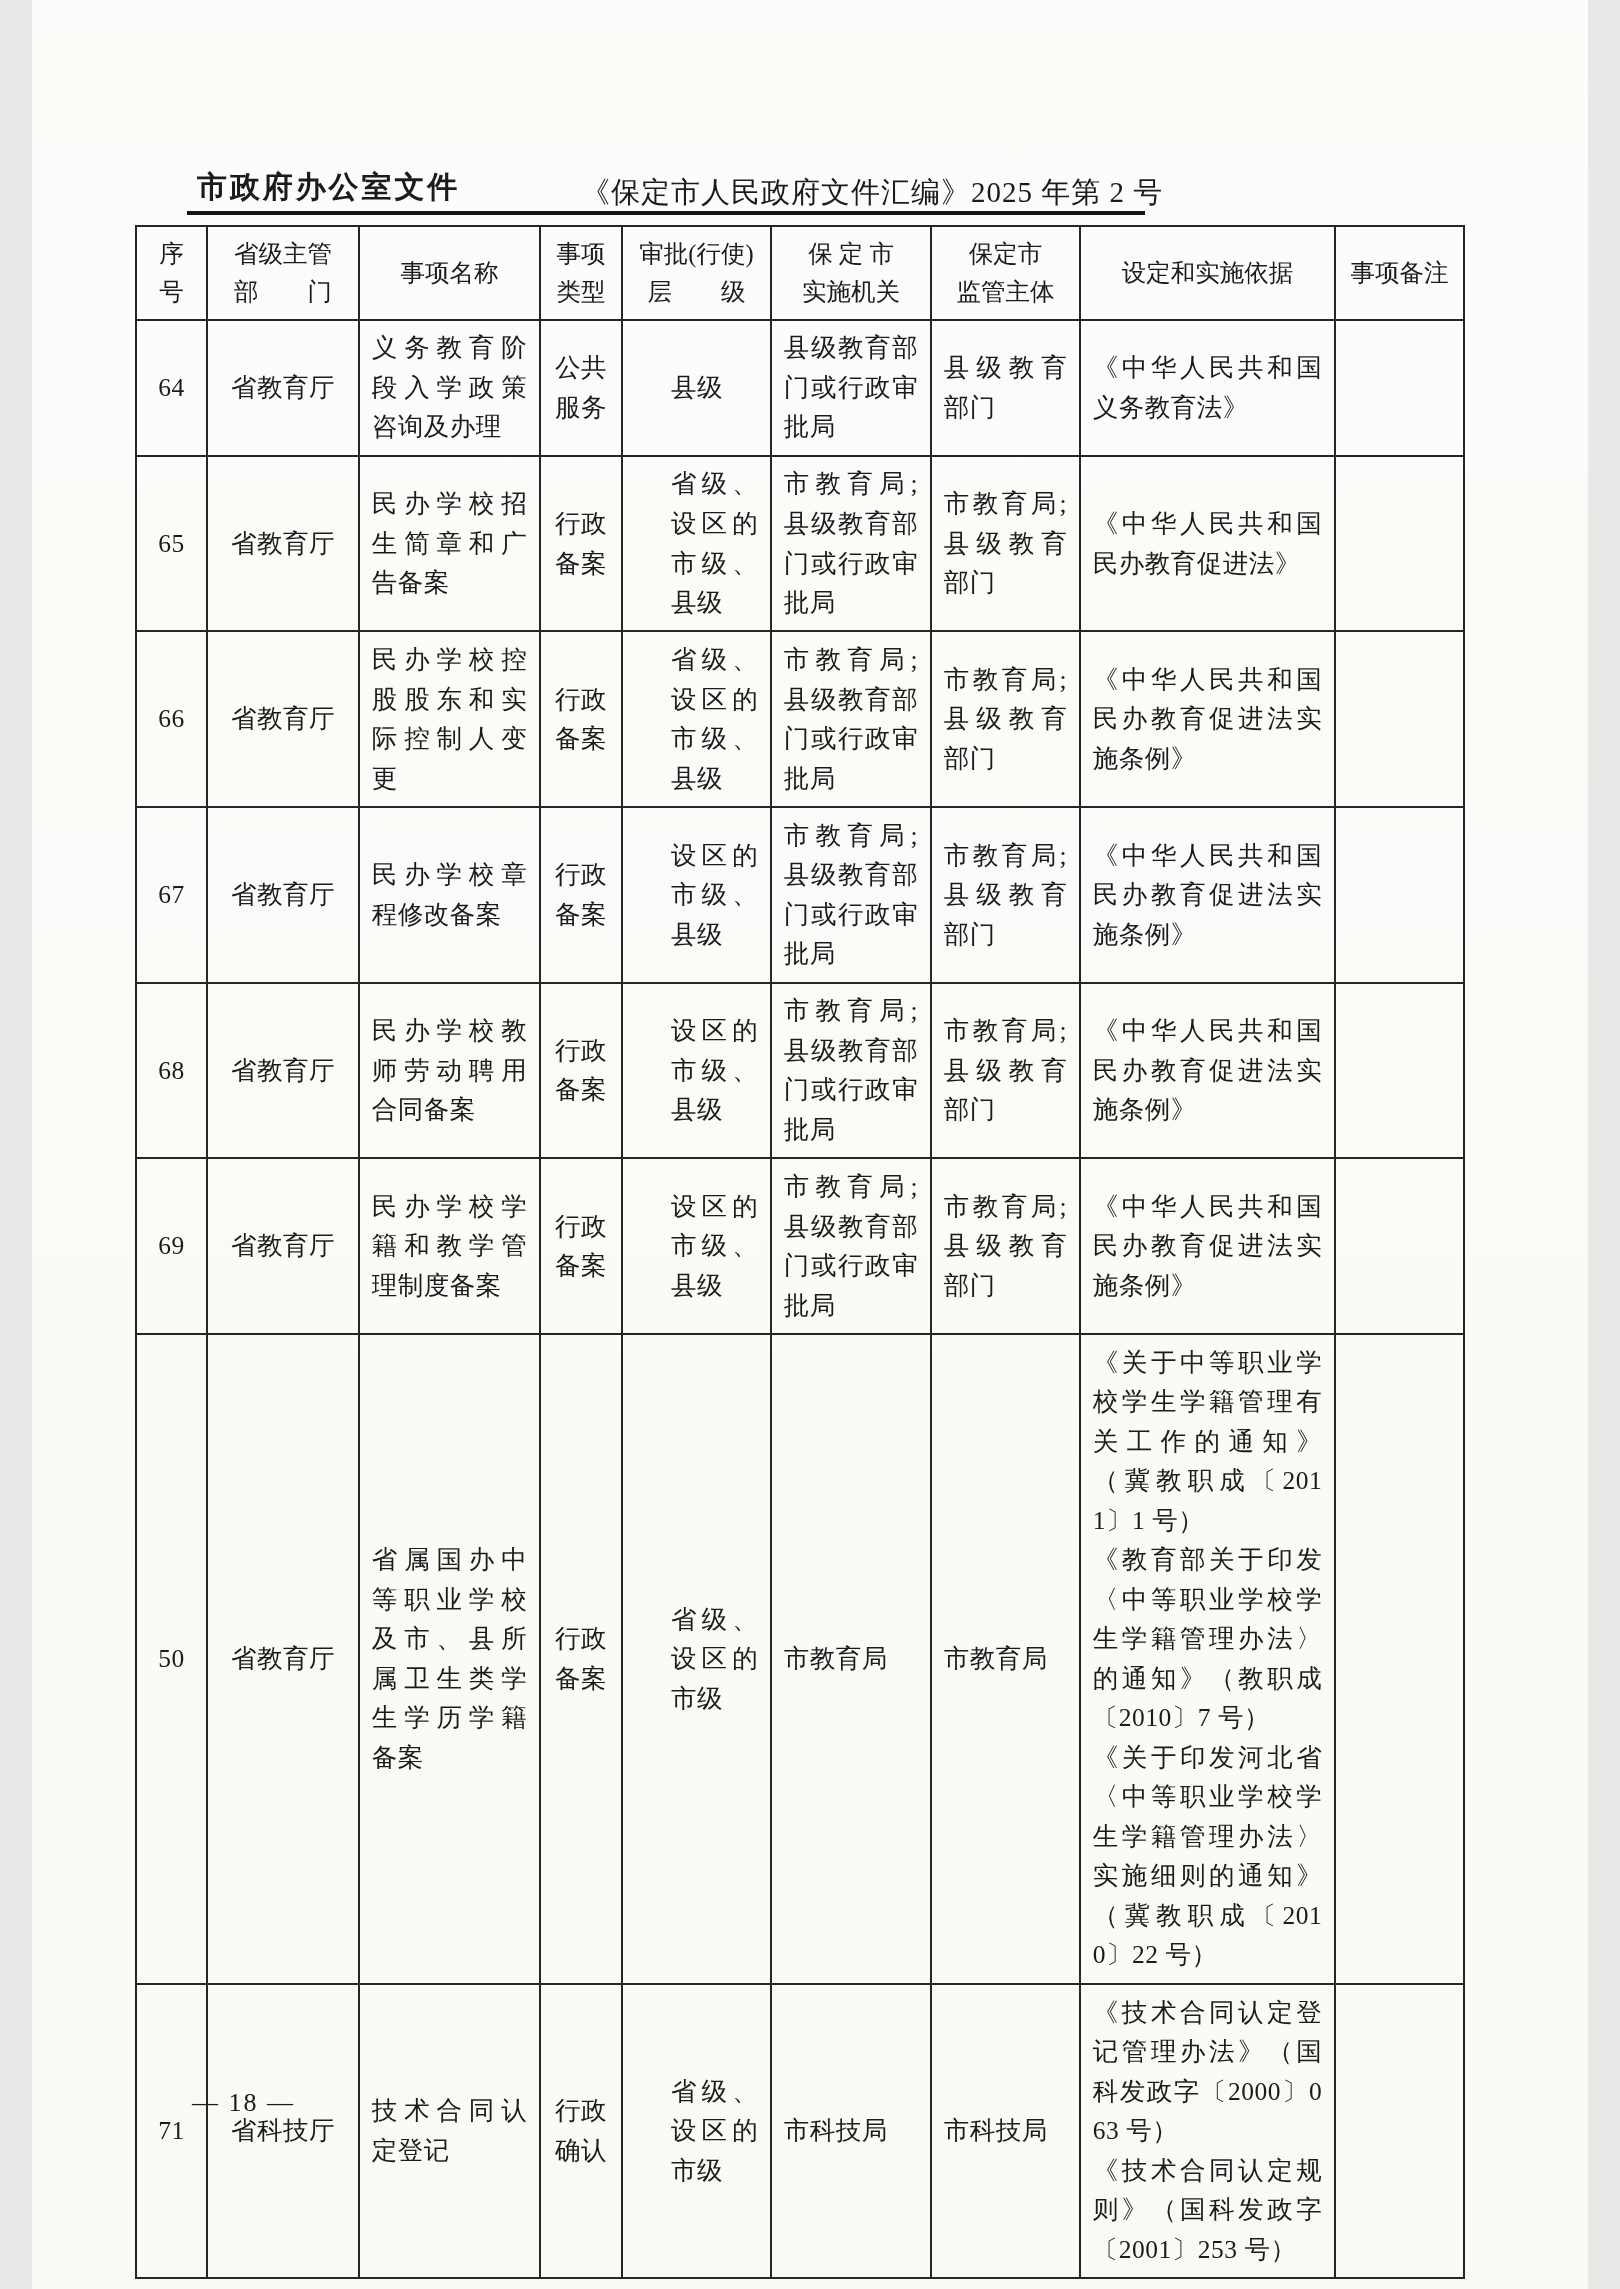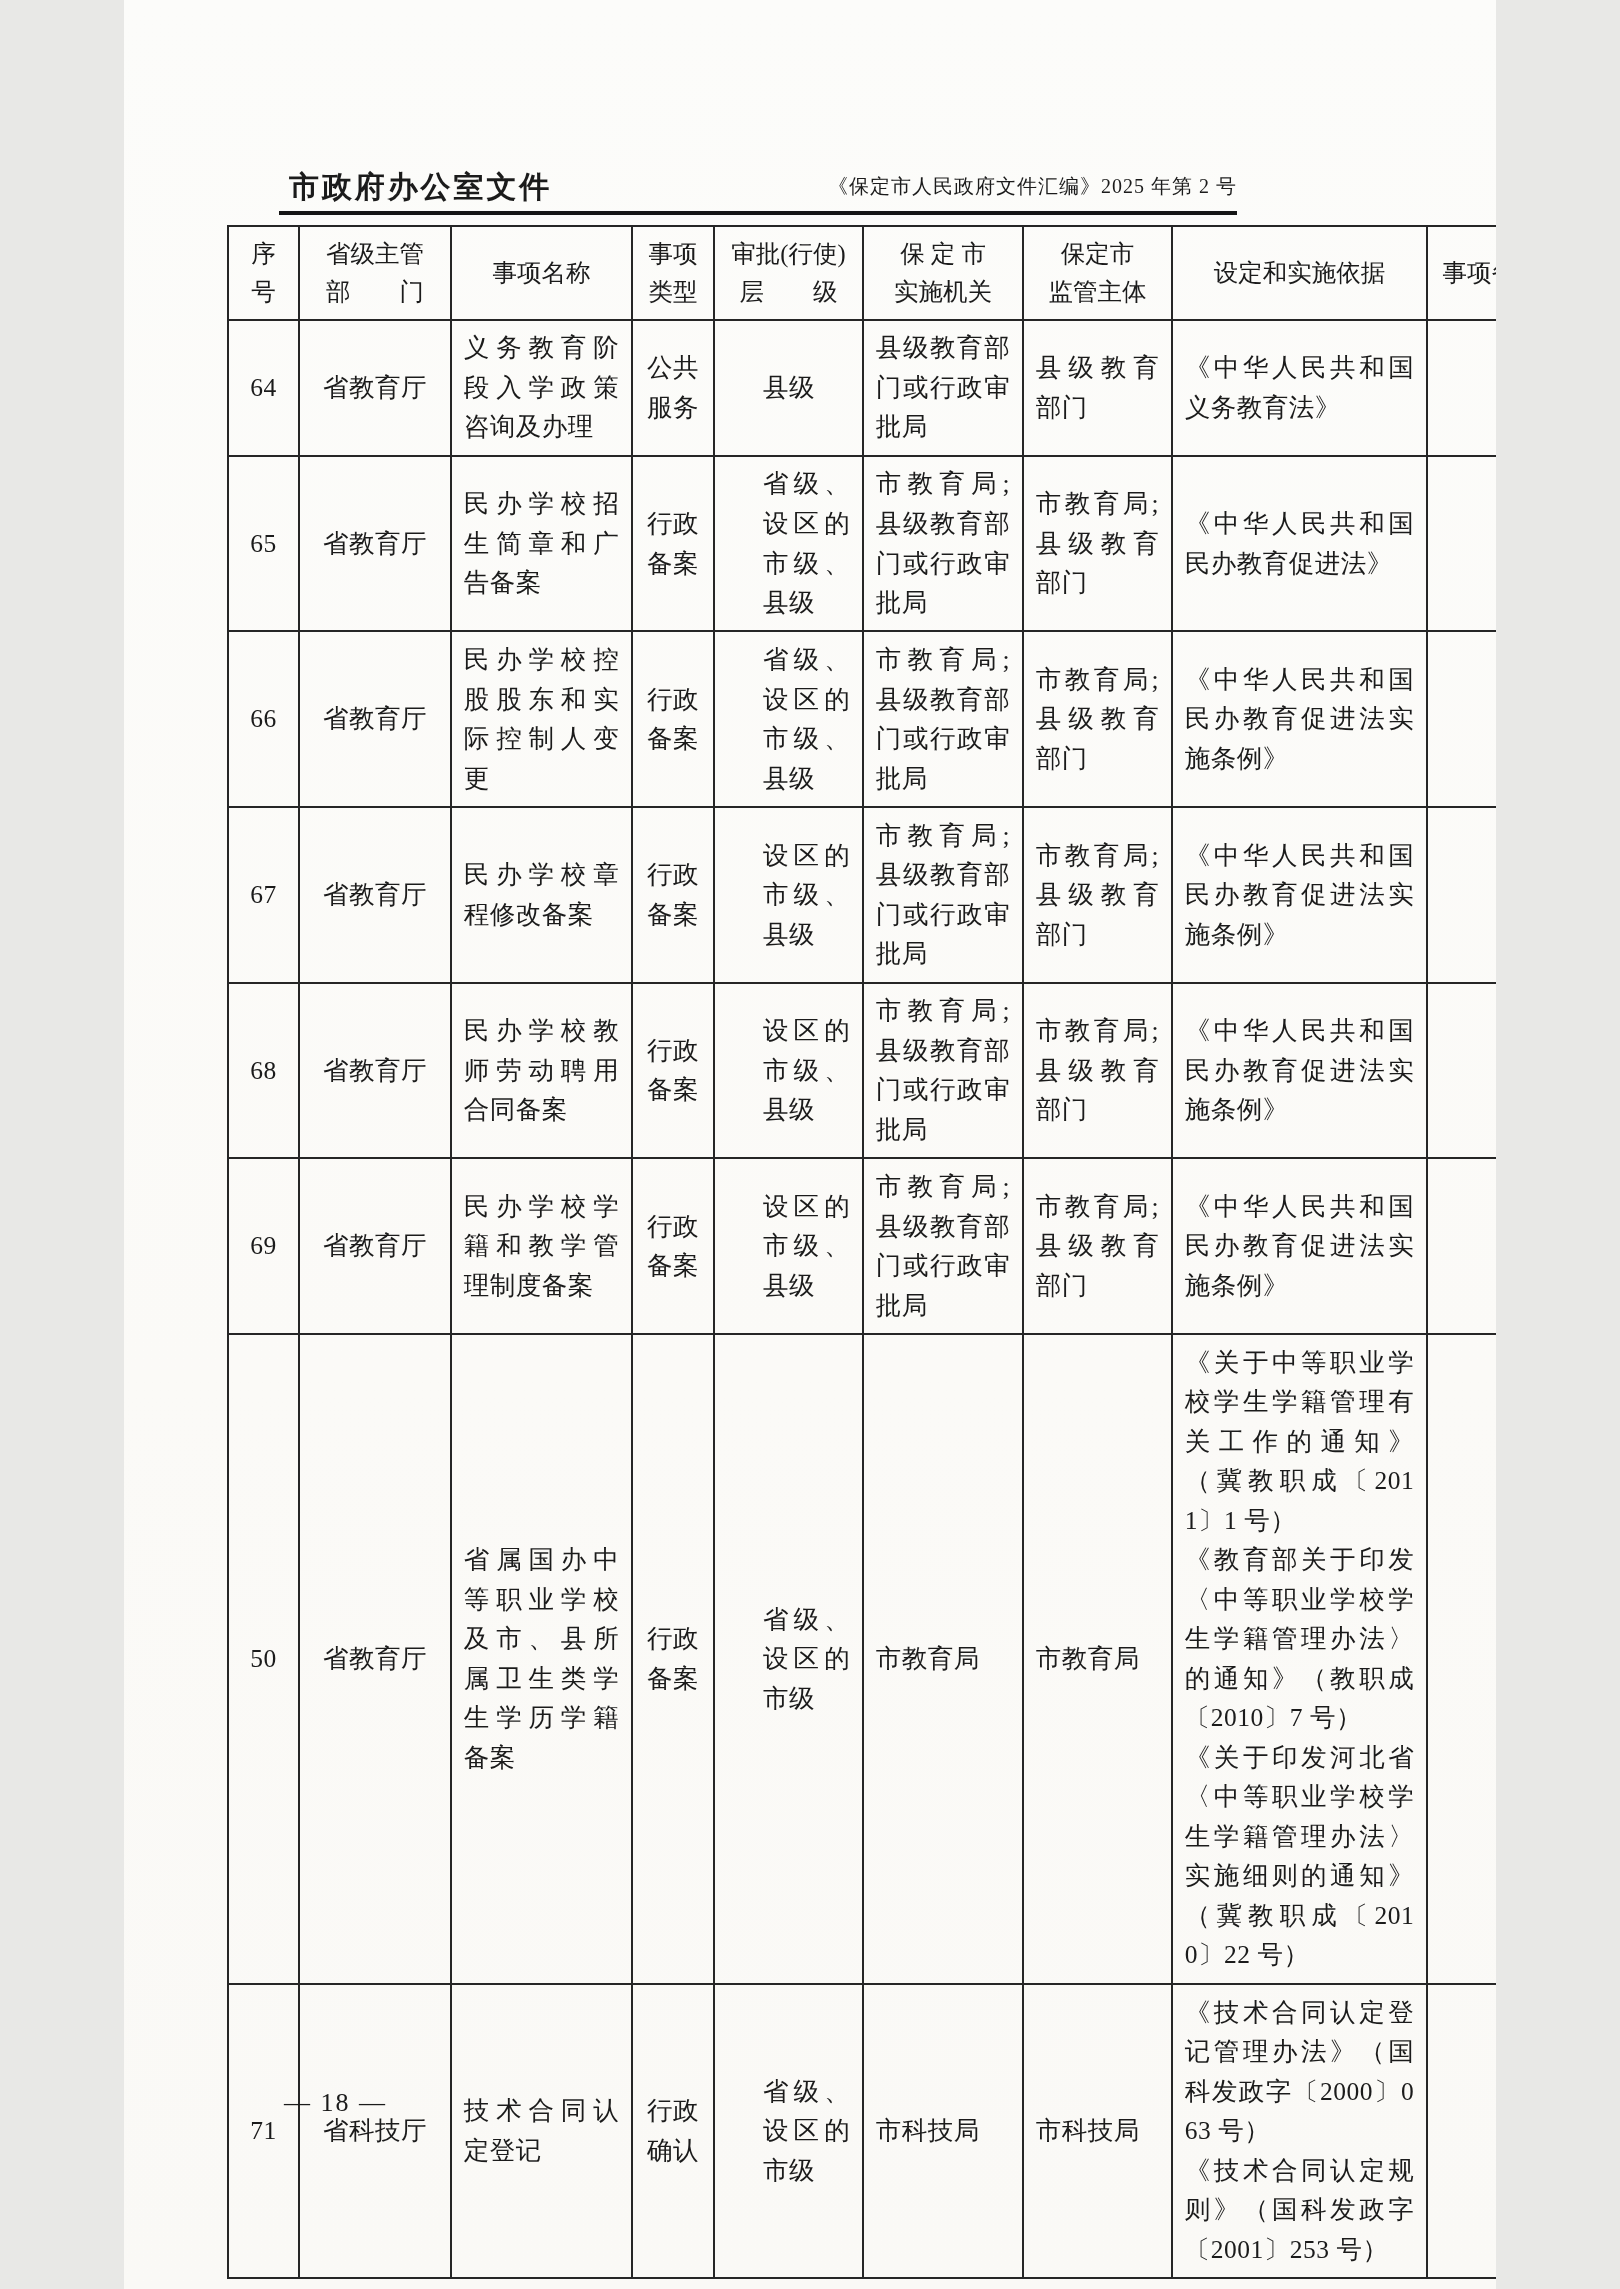--- a/index.html
+++ b/index.html
@@ -2,21 +2,21 @@
 <html><head>
 <meta charset="utf-8">
 <style>
   html, body {
     margin: 0;
     padding: 0;
     background: #e8e8e6;
   }
   .sheet {
     position: relative;
-    width: 1372px;
+    width: 1556px;
     height: 2290px;
     margin: 0 auto;
     background: linear-gradient(180deg, #fcfcfa 0%, #fbfaf7 60%, #faf9f6 100%);
     color: #1b1b1b;
     font-family: "Liberation Serif", "DejaVu Serif", serif;
     overflow: hidden;
   }
   .hdr-left {
     position: absolute;
     left: 165px;
@@ -26,21 +26,21 @@
     font-size: 30px;
     letter-spacing: 2.9px;
     white-space: nowrap;
   }
   .hdr-right {
     position: absolute;
     left: 549px;
     top: 173px;
     width: 564px;
     text-align: right;
-    font-size: 20px;
+    font-size: 29px;
     letter-spacing: 1px;
     white-space: nowrap;
     font-family: Liberation Serif, serif;
   }
   .hdr-rule {
     position: absolute;
     left: 155px;
     top: 211px;
     width: 958px;
     height: 3.9px;

